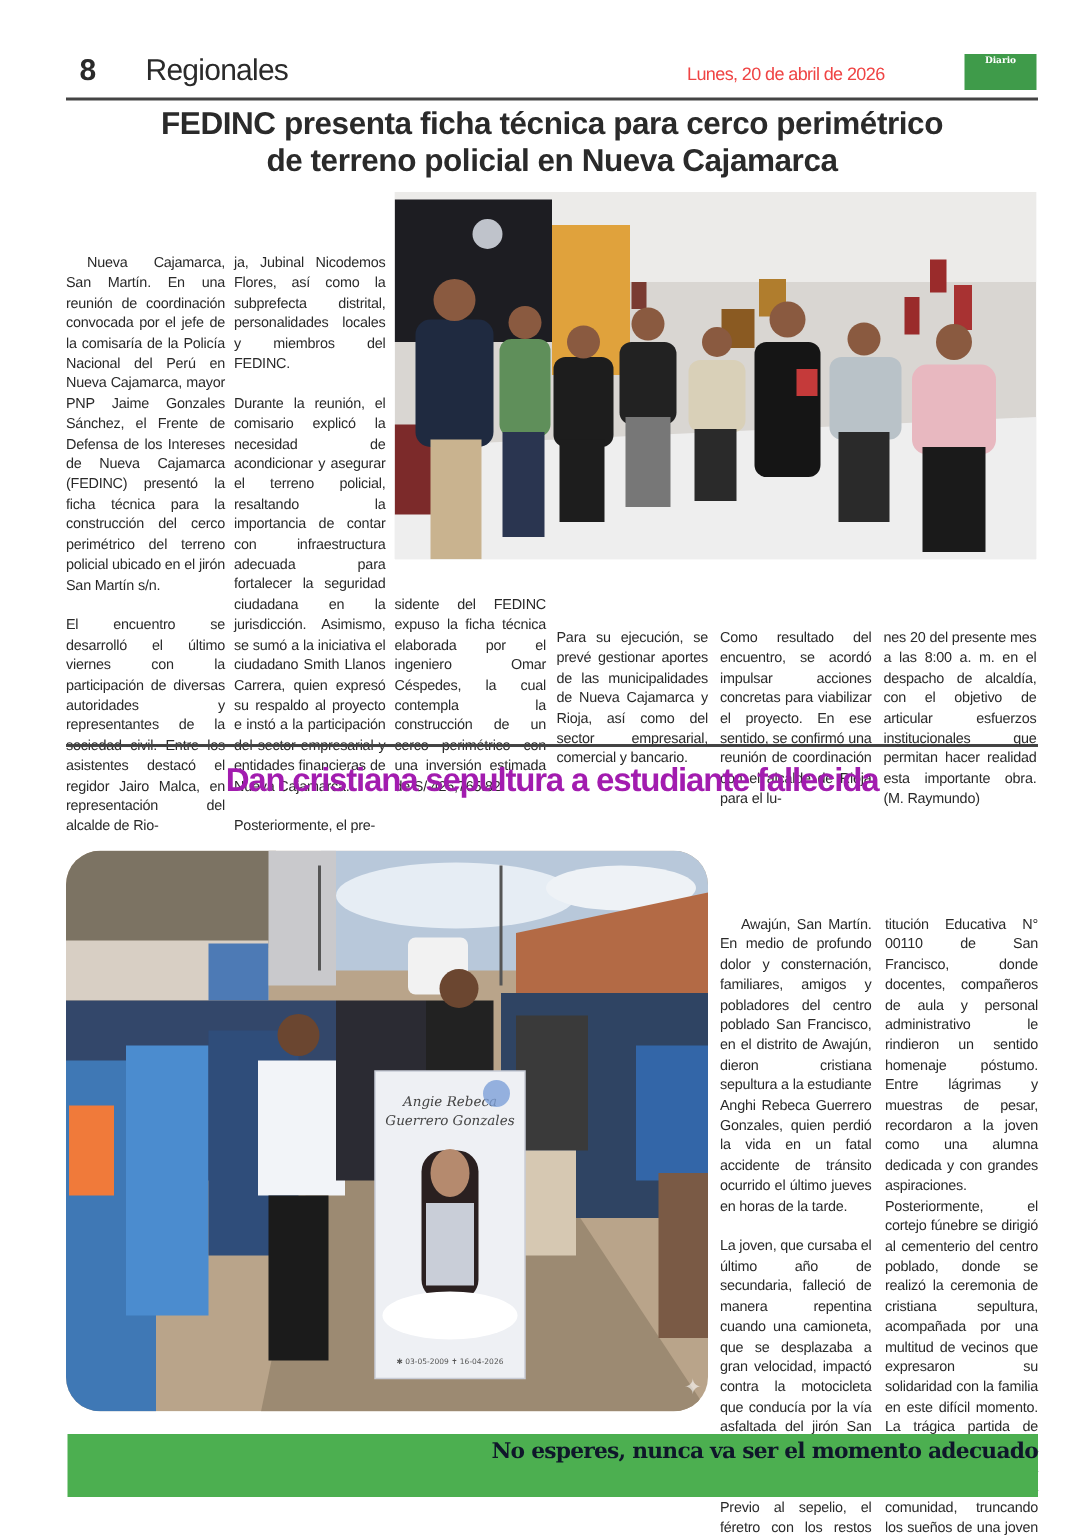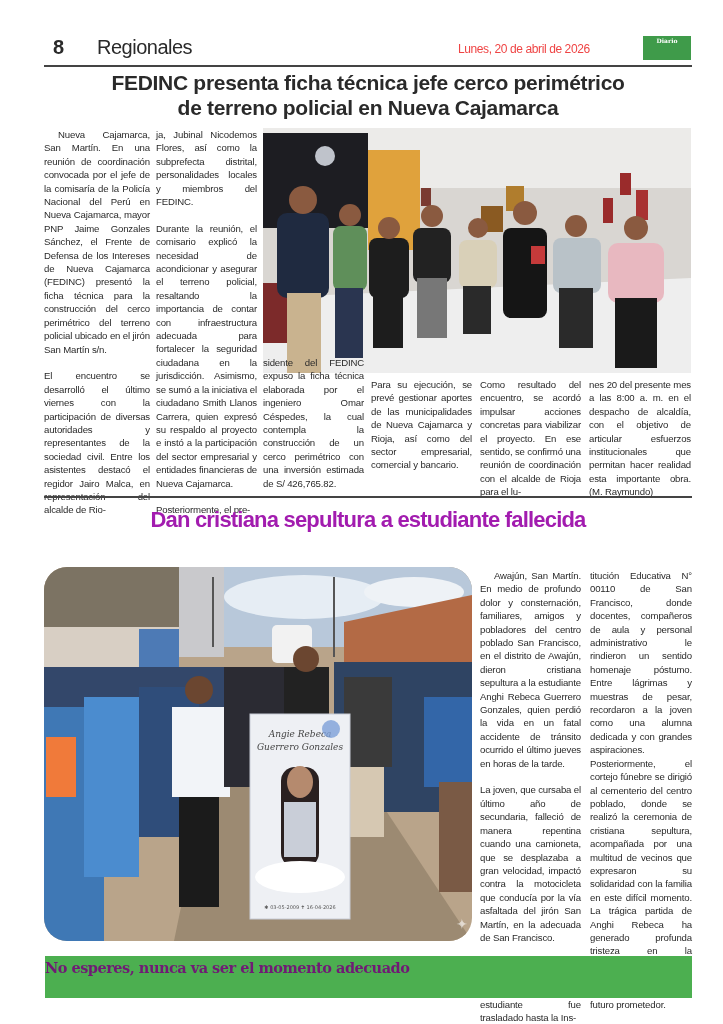--- a/index.html
+++ b/index.html
@@ -7,41 +7,41 @@
   .abs { position:absolute; }
   .pagenum { left:53px; top:36px; font-size:20px; font-weight:bold; color:#2a2a2a; }
   .section { left:97px; top:36px; font-size:20px; font-weight:normal; color:#2a2a2a; letter-spacing:-0.5px; }
   .date { left:458px; top:42px; font-size:12px; color:#ef4444; letter-spacing:-0.4px; }
   .logo { left:643px; top:36px; width:48px; height:24px; background:#3f9b4a; color:#fff; text-align:center; font-family:"DejaVu Serif", serif; }
   .logo .small { display:block; font-size:6px; line-height:7px; font-weight:bold; padding-top:1px; }
   .logo .big { display:block; font-size:14px; line-height:15px; font-weight:bold; letter-spacing:0.5px;margin-top:48px; }
   .rule { left:44px; width:648px; height:2px; background:#444; }
   .headline { left:44px; width:648px; text-align:center; font-weight:bold; color:#2a2a2a; font-size:21px; line-height:25px; letter-spacing:-0.3px; }
   .headline2 { left:44px; width:648px; text-align:center; font-weight:bold; color:#a21caf; font-size:22px; line-height:26px; letter-spacing:-0.8px; }
-  .col { font-size:9.6px; line-height:13.4px; text-align:justify; color:#2a2a2a; letter-spacing:-0.15px; }
+  .col { font-size:9.6px; line-height:13.4px; text-align:justify; color:#2a2a2a; letter-spacing:-0.15px;margin-top:41px; }
   .col p { margin:0 0 13.4px 0; }
   .col p.indent { text-indent:14px; }
   .photo { overflow:hidden; }
   .banner { left:45px; top:956px; width:647px; height:42px; background:#4caf50; }
-  .banner-text { width:100%; text-align:left; color:#701a75; font-family:"DejaVu Serif", serif; font-weight:bold; font-size:14.5px; padding-top:3px; letter-spacing:-0.5px; }
+  .banner-text { width:100%; text-align:right; color:#0f172a; font-family:"DejaVu Serif", serif; font-weight:bold; font-size:14.5px; padding-top:3px; letter-spacing:-0.5px; }
 </style>
 </head>
 <body>
 
 <div class="abs pagenum">8</div>
 <div class="abs section">Regionales</div>
 <div class="abs date">Lunes, 20 de abril de 2026</div>
 <div class="abs logo">
   <span class="small">Diario</span>
   <span class="big">HOY</span>
 </div>
 <div class="abs rule" style="top:65px;"></div>
 
 <div class="abs headline" style="top:70px;">
-  <div>FEDINC presenta ficha técnica jefe cerco perimétrico</div>
+  <div>FEDINC presenta ficha técnica para cerco perimétrico</div>
   <div>de terreno policial en Nueva Cajamarca</div>
 </div>
 
 <div class="abs col" style="left:44px; top:128px; width:106px;">
   <p class="indent">Nueva Cajamarca, San Martín. En una reunión de coordinación convocada por el jefe de la comisaría de la Policía Nacional del Perú en Nueva Cajamarca, mayor PNP Jaime Gonzales Sánchez, el Frente de Defensa de los Intereses de Nueva Cajamarca (FEDINC) presentó la ficha técnica para la construcción del cerco perimétrico del terreno policial ubicado en el jirón San Martín s/n.</p>
   <p>El encuentro se desarrolló el último viernes con la participación de diversas autoridades y representantes de la sociedad civil. Entre los asistentes destacó el regidor Jairo Malca, en representación del alcalde de Rio-</p>
 </div>
 <div class="abs col" style="left:156px; top:128px; width:101px;">
   <p>ja, Jubinal Nicodemos Flores, así como la subprefecta distrital, personalidades locales y miembros del FEDINC.</p>
   <p>Durante la reunión, el comisario explicó la necesidad de acondicionar y asegurar el terreno policial, resaltando la importancia de contar con infraestructura adecuada para fortalecer la seguridad ciudadana en la jurisdicción. Asimismo, se sumó a la iniciativa el ciudadano Smith Llanos Carrera, quien expresó su respaldo al proyecto e instó a la participación del sector empresarial y entidades financieras de Nueva Cajamarca.</p>

